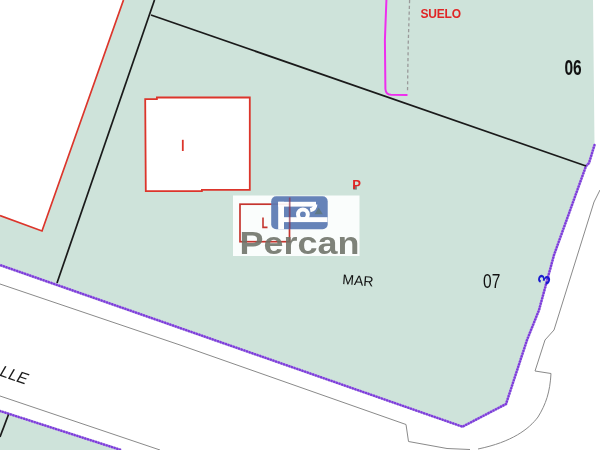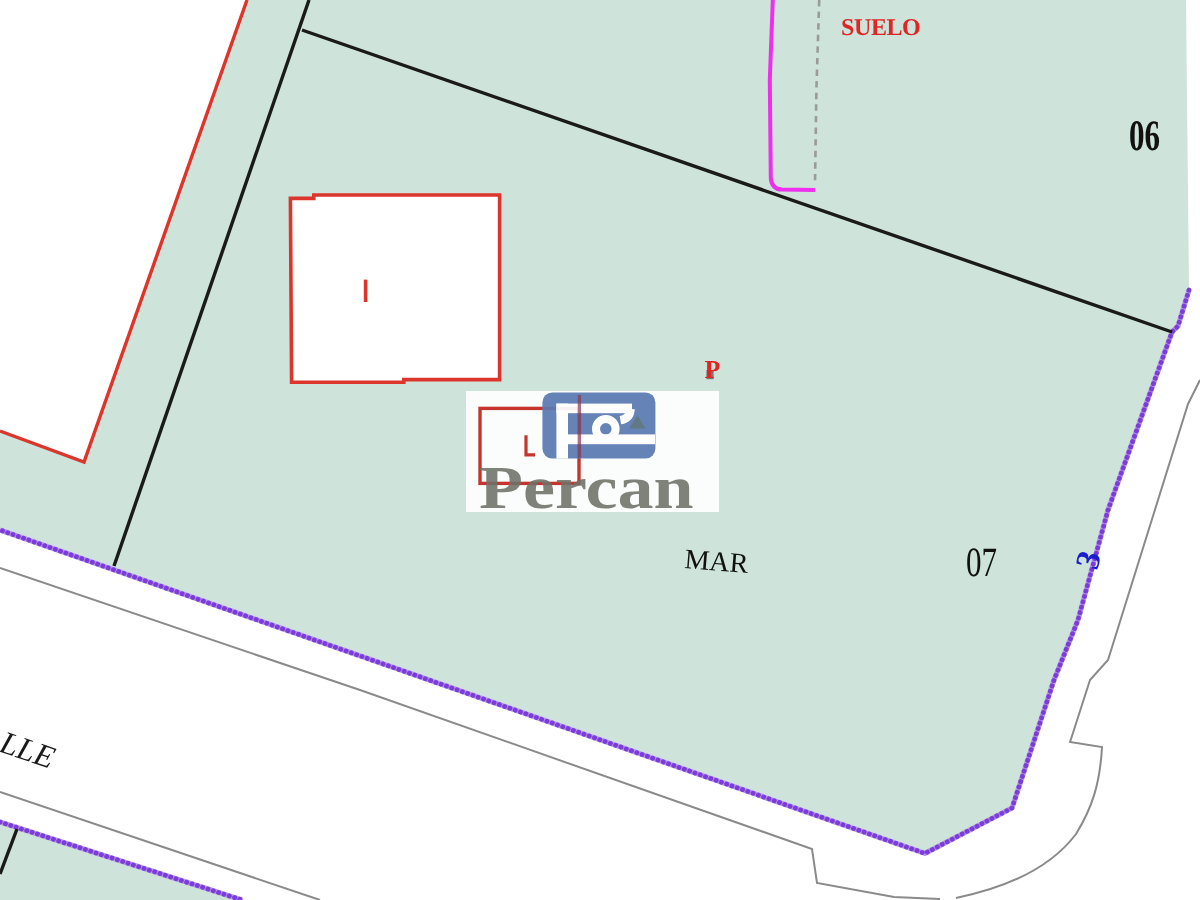--- a/index.html
+++ b/index.html
@@ -1,16 +1,16 @@
 <!DOCTYPE html>
 <html><head>
 <meta charset="utf-8">
 <style>
   html,body{margin:0;padding:0;background:#ffffff;}
-  #map{width:600px;height:450px;position:relative;overflow:hidden;font-family:Liberation Serif, serif;}
+  #map{width:600px;height:450px;position:relative;overflow:hidden;font-family:Liberation Sans, sans-serif;}
 </style>
 </head>
 <body>
 
 <div id="map">
 <svg width="600" height="450" viewBox="0 0 600 450" xmlns="http://www.w3.org/2000/svg">
 
   <rect x="0" y="0" width="600" height="450" fill="#ffffff"></rect>
 
   <polygon points="123.5,0 593,0 594.5,145 589,163 586,166 554,255 539,310 527,340 506,404 462.5,426.7 0,265 0,215.5 42,231" fill="#cee3da"></polygon>

